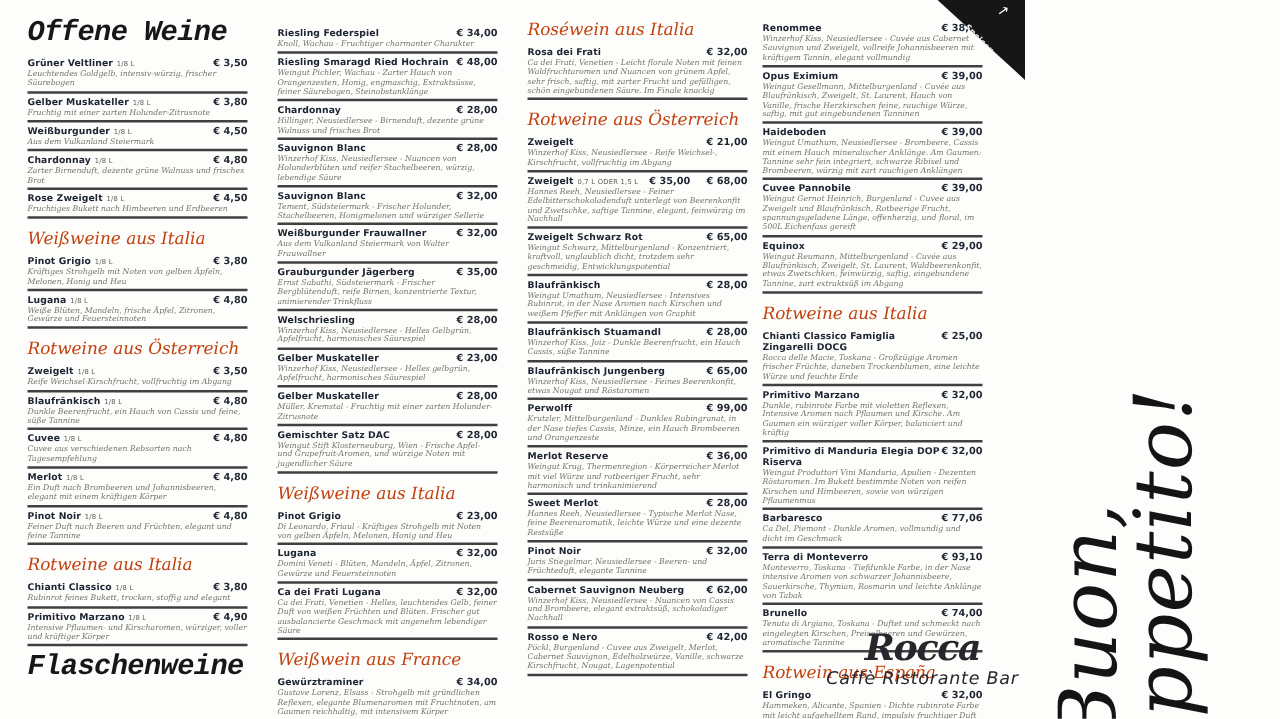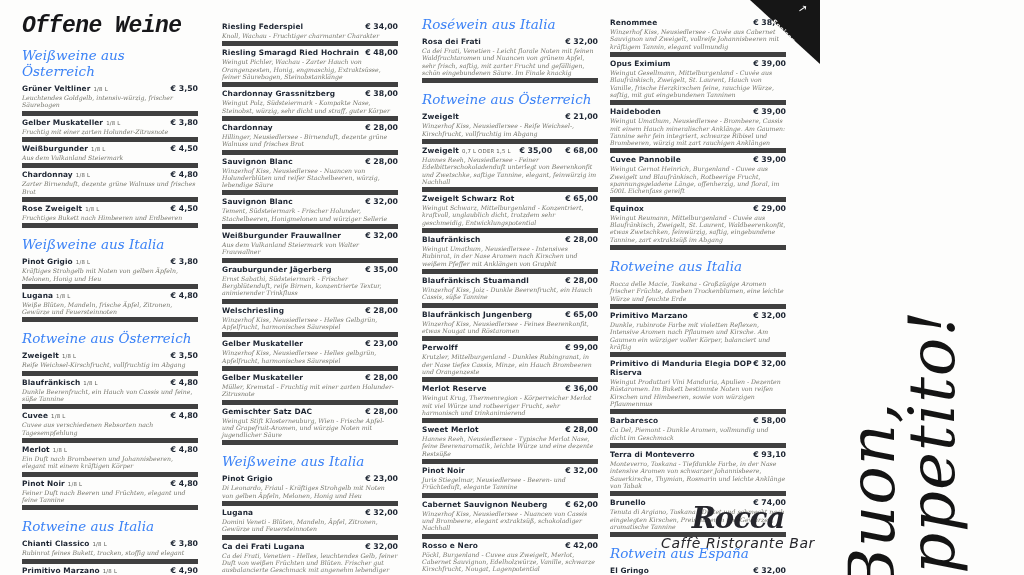--- a/index.html
+++ b/index.html
@@ -11,23 +11,23 @@
   #col1{left:22px;top:10px;}
   #col2{left:222px;top:20px;}
   #col3{left:422px;top:8px;}
   #col4{left:610px;top:16px;}
   .m-title{
     font-family:Liberation Mono, monospace;font-style:italic;font-weight:bold;
     font-size:23px;letter-spacing:-0.5px;color:#17171a;margin:3px 0 5px;
   }
   .m-section{
     font-family:"DejaVu Serif",serif;font-style:italic;
-    font-size:13.5px;color:#3b82f6;margin:8px 0 3px;
-  }
-  .m-item{border-bottom:5px solid #404040;padding:2px 0 2px;}
+    font-size:13.5px;color:#c2410c;margin:8px 0 3px;
+  }
+  .m-item{border-bottom:2px solid #404040;padding:2px 0 2px;}
   .m-row{display:flex;justify-content:space-between;align-items:baseline;}
   .m-name{font-size:7.4px;font-weight:bold;color:#1d2532;letter-spacing:0.1px;}
   .m-size{font-size:5.4px;font-weight:normal;color:#5a5a55;margin-left:3px;letter-spacing:0.2px;}
   .m-prices{display:flex;gap:13px;font-size:7.8px;font-weight:bold;color:#1d2532;white-space:nowrap;}
   .m-desc{
     font-family:"DejaVu Serif",serif;font-style:italic;
     font-size:6.2px;color:#75756b;line-height:1.18;margin-top:1px;
   }
   
   .ribbon{
@@ -60,21 +60,20 @@
   }
   .logo-sub{font-size:14px;letter-spacing:0.6px;margin-top:2px;font-style:italic;}
 </style>
 </head>
 <body>
 
 <div>
 
   <div id="col1" class="menu-col">
       <div class="m-title">Offene Weine</div>
-      <div class="m-section">Weißweine aus Österreich</div>
       <div class="m-item">
         <div class="m-row">
           <span class="m-name">Grüner Veltliner<span class="m-size">1/8 L</span></span>
           <span class="m-prices">
             <span>€ 3,50</span>
           </span>
         </div>
         <div class="m-desc">Leuchtendes Goldgelb, intensiv-würzig, frischer Säurebogen</div>
       </div>
       <div class="m-item">
@@ -190,48 +189,40 @@
       </div>
       <div class="m-item">
         <div class="m-row">
           <span class="m-name">Primitivo Marzano<span class="m-size">1/8 L</span></span>
           <span class="m-prices">
             <span>€ 4,90</span>
           </span>
         </div>
         <div class="m-desc">Intensive Pflaumen- und Kirscharomen, würziger, voller und kräftiger Körper</div>
       </div>
+      <div class="m-title">Flaschenweine</div>
     </div>
   <div id="col2" class="menu-col">
       <div class="m-item">
         <div class="m-row">
           <span class="m-name">Riesling Federspiel</span>
           <span class="m-prices">
             <span>€ 34,00</span>
           </span>
         </div>
         <div class="m-desc">Knoll, Wachau - Fruchtiger charmanter Charakter</div>
       </div>
       <div class="m-item">
         <div class="m-row">
           <span class="m-name">Riesling Smaragd Ried Hochrain</span>
           <span class="m-prices">
             <span>€ 48,00</span>
           </span>
         </div>
         <div class="m-desc">Weingut Pichler, Wachau - Zarter Hauch von Orangenzesten, Honig, engmaschig, Extraktsüsse, feiner Säurebogen, Steinobstanklänge</div>
-      </div>
-      <div class="m-item">
-        <div class="m-row">
-          <span class="m-name">Chardonnay Grassnitzberg</span>
-          <span class="m-prices">
-            <span>€ 38,00</span>
-          </span>
-        </div>
-        <div class="m-desc">Weingut Polz, Südsteiermark - Kompakte Nase, Steinobst, würzig, sehr dicht und straff, guter Körper</div>
       </div>
       <div class="m-item">
         <div class="m-row">
           <span class="m-name">Chardonnay</span>
           <span class="m-prices">
             <span>€ 28,00</span>
           </span>
         </div>
         <div class="m-desc">Hillinger, Neusiedlersee - Birnenduft, dezente grüne Walnuss und frisches Brot</div>
       </div>
@@ -509,20 +500,26 @@
         <div class="m-row">
           <span class="m-name">Equinox</span>
           <span class="m-prices">
             <span>€ 29,00</span>
           </span>
         </div>
         <div class="m-desc">Weingut Reumann, Mittelburgenland - Cuvée aus Blaufränkisch, Zweigelt, St. Laurent, Waldbeerenkonfit, etwas Zwetschken, feinwürzig, saftig, eingebundene Tannine, zart extraktsüß im Abgang</div>
       </div>
       <div class="m-section">Rotweine aus Italia</div>
       <div class="m-item">
+        <div class="m-row">
+          <span class="m-name">Chianti Classico Famiglia Zingarelli DOCG</span>
+          <span class="m-prices">
+            <span>€ 25,00</span>
+          </span>
+        </div>
         <div class="m-desc">Rocca delle Macie, Toskana - Großzügige Aromen frischer Früchte, daneben Trockenblumen, eine leichte Würze und feuchte Erde</div>
       </div>
       <div class="m-item">
         <div class="m-row">
           <span class="m-name">Primitivo Marzano</span>
           <span class="m-prices">
             <span>€ 32,00</span>
           </span>
         </div>
         <div class="m-desc">Dunkle, rubinrote Farbe mit violetten Reflexen, Intensive Aromen nach Pflaumen und Kirsche. Am Gaumen ein würziger voller Körper, balanciert und kräftig</div>
@@ -533,21 +530,21 @@
           <span class="m-prices">
             <span>€ 32,00</span>
           </span>
         </div>
         <div class="m-desc">Weingut Produttori Vini Manduria, Apulien - Dezenten Röstaromen. Im Bukett bestimmte Noten von reifen Kirschen und Himbeeren, sowie von würzigen Pflaumenmus</div>
       </div>
       <div class="m-item">
         <div class="m-row">
           <span class="m-name">Barbaresco</span>
           <span class="m-prices">
-            <span>€ 58,00</span>
+            <span>€ 77,06</span>
           </span>
         </div>
         <div class="m-desc">Ca Del, Piemont - Dunkle Aromen, vollmundig und dicht im Geschmack</div>
       </div>
       <div class="m-item">
         <div class="m-row">
           <span class="m-name">Terra di Monteverro</span>
           <span class="m-prices">
             <span>€ 93,10</span>
           </span>

